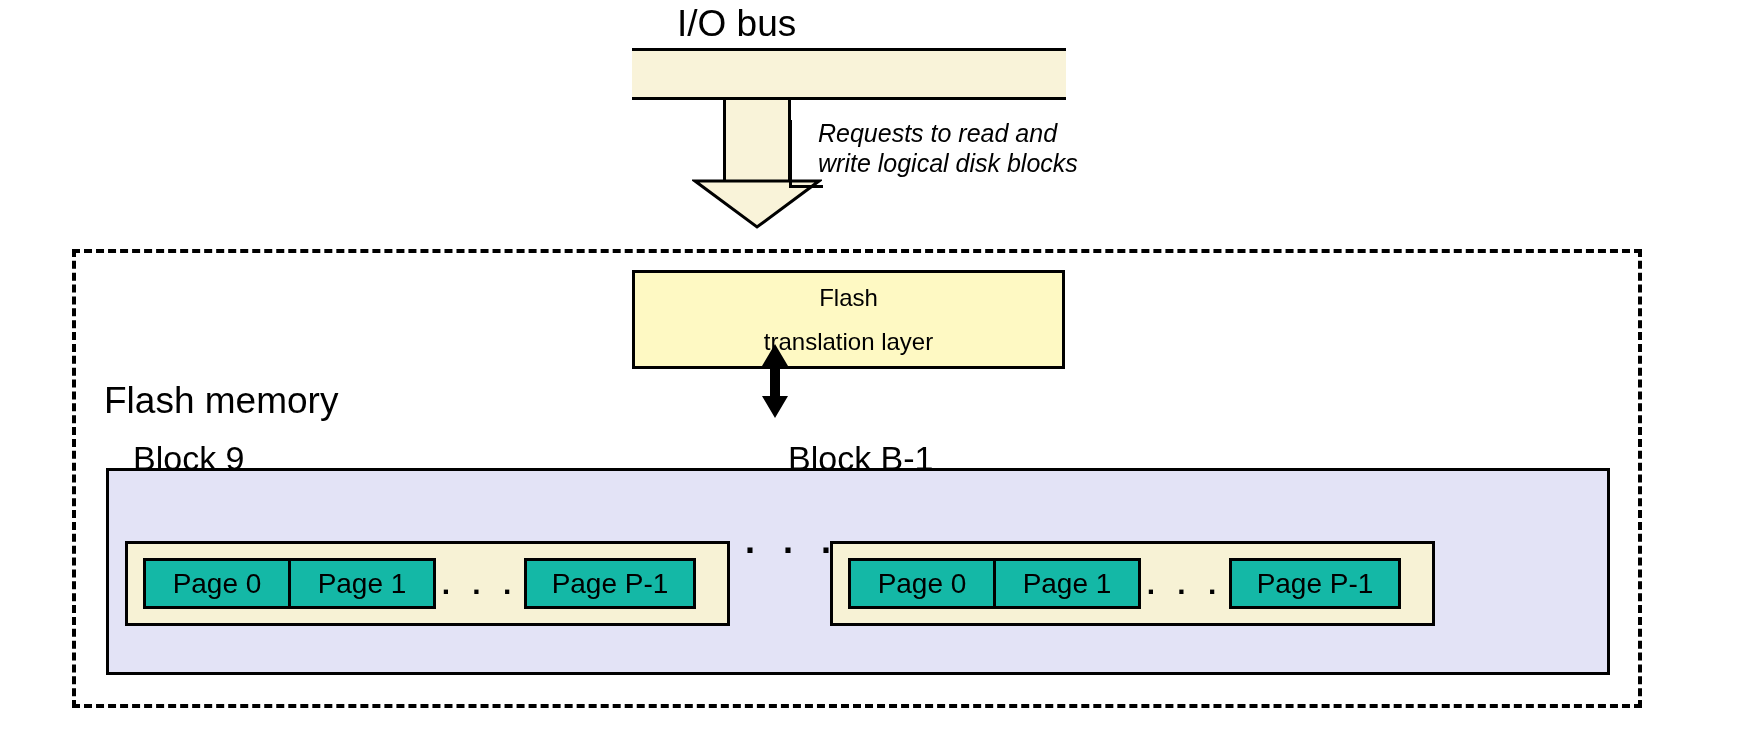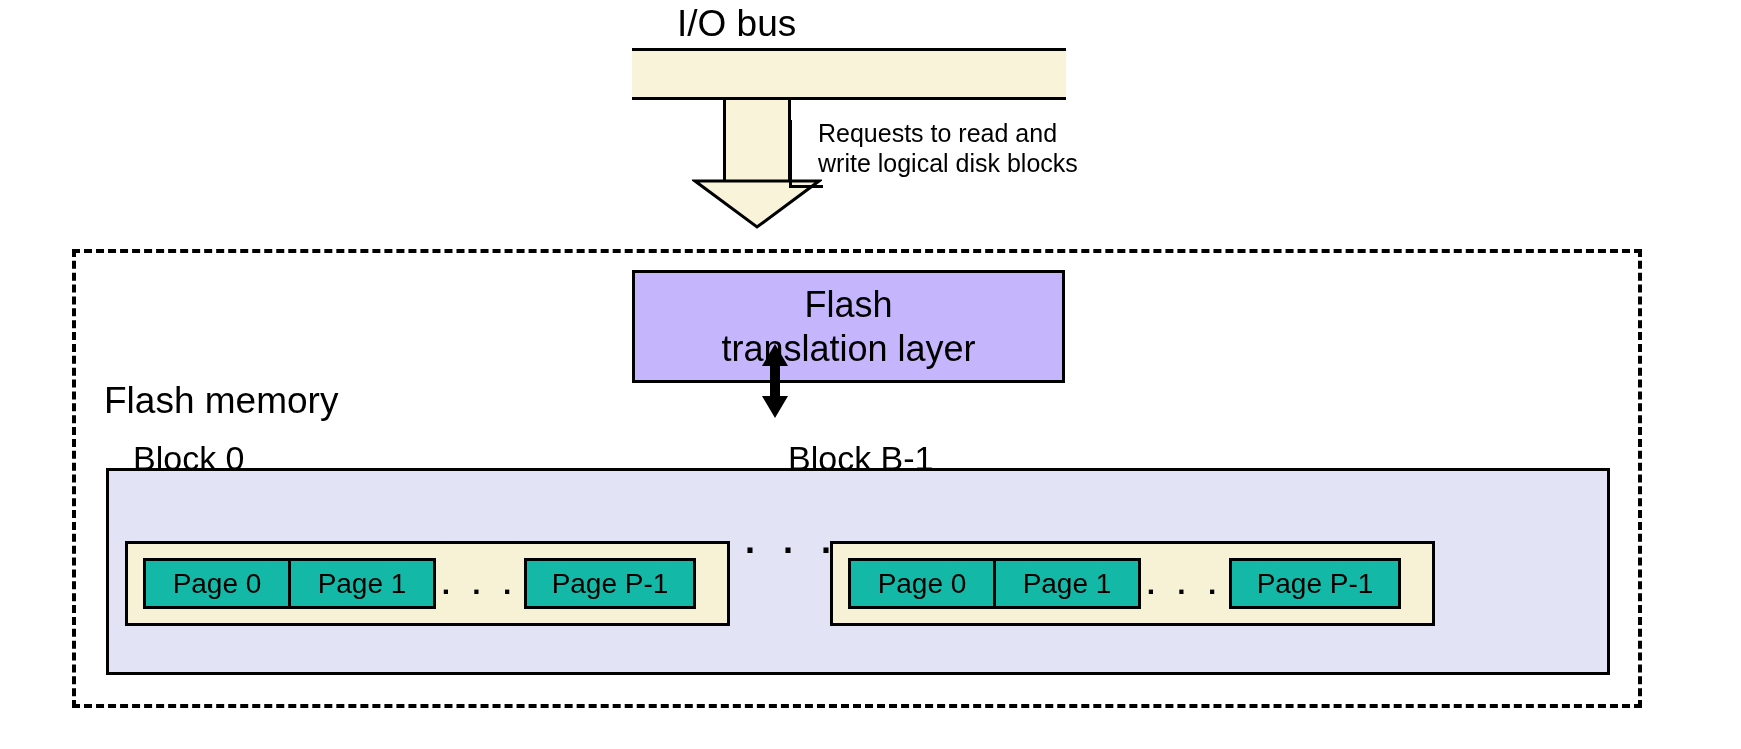--- a/index.html
+++ b/index.html
@@ -13,34 +13,34 @@
   .iobus-bar{position:absolute;left:632px;top:48px;width:434px;height:52px;
              background:#F9F3D9;border-top:3px solid #000;border-bottom:3px solid #000;box-sizing:border-box;}
 
   
   .arrow-stem{position:absolute;left:723px;top:100px;width:68px;height:82px;
               background:#F9F3D9;border-left:3px solid #000;border-right:3px solid #000;box-sizing:border-box;}
   .arrow-head{position:absolute;left:692px;top:178px;width:130px;height:52px;}
 
   
   .req-note{position:absolute;left:818px;top:118px;width:330px;font-size:25px;line-height:30px;
-            }
+            font-style:italic;}
   .note-elbow{position:absolute;left:789px;top:120px;width:34px;height:68px;
               border-left:3px solid #000;border-bottom:3px solid #000;box-sizing:border-box;}
 
   
   .ssd-label{position:absolute;left:72px;top:177px;font-size:37px;line-height:44px;white-space:nowrap;}
   .ssd-box{position:absolute;left:72px;top:249px;width:1570px;height:459px;
            border:4px dashed #000;box-sizing:border-box;background:transparent;}
 
   
-  .ftl-box{position:absolute;left:632px;top:270px;width:433px;height:113px;
-           background:#c4b5fd;border:3px solid #000;box-sizing:border-box;
+  .ftl-box{position:absolute;left:632px;top:270px;width:433px;height:99px;
+           background:#fef9c3;border:3px solid #000;box-sizing:border-box;
            display:flex;flex-direction:column;align-items:center;justify-content:center;
-           font-size:36px;line-height:44px;text-align:center;}
+           font-size:24px;line-height:44px;text-align:center;}
 
   .dbl-arrow{position:absolute;left:757px;top:344px;width:36px;height:74px;}
 
   
   .fm-label{position:absolute;left:104px;top:379px;font-size:37px;line-height:44px;white-space:nowrap;}
   .fm-box{position:absolute;left:106px;top:468px;width:1504px;height:207px;
           background:#E3E3F6;border:3px solid #000;box-sizing:border-box;}
 
   .block-title{position:absolute;font-size:34px;line-height:40px;white-space:nowrap;}
 
@@ -87,21 +87,21 @@
 
   <div class="dbl-arrow">
     <svg width="36" height="74" viewBox="0 0 36 74" xmlns="http://www.w3.org/2000/svg">
       <polygon points="18,0 31,22 23,22 23,52 31,52 18,74 5,52 13,52 13,22 5,22" fill="#000"></polygon>
     </svg>
   </div>
 
   <div class="fm-label">Flash memory</div>
   <div class="fm-box"></div>
 
-  <div class="block-title" style="left:133px;top:438px;">Block 0</div>
+  <div class="block-title" style="left:133px;top:438px;">Block 9</div>
   <div class="block-box" style="left:125px;width:605px;"></div>
   <div class="page-row" style="left:143px;width:570px;">
     <div class="page-cell" style="width:148px;">Page 0</div>
     <div class="page-cell" style="width:148px;">Page 1</div>
     <div class="page-gap" style="width:88px;">
       <span class="dots-inline">. . .</span>
     </div>
     <div class="page-cell" style="width:172px;margin-left:0;">Page P-1</div>
   </div>
 

